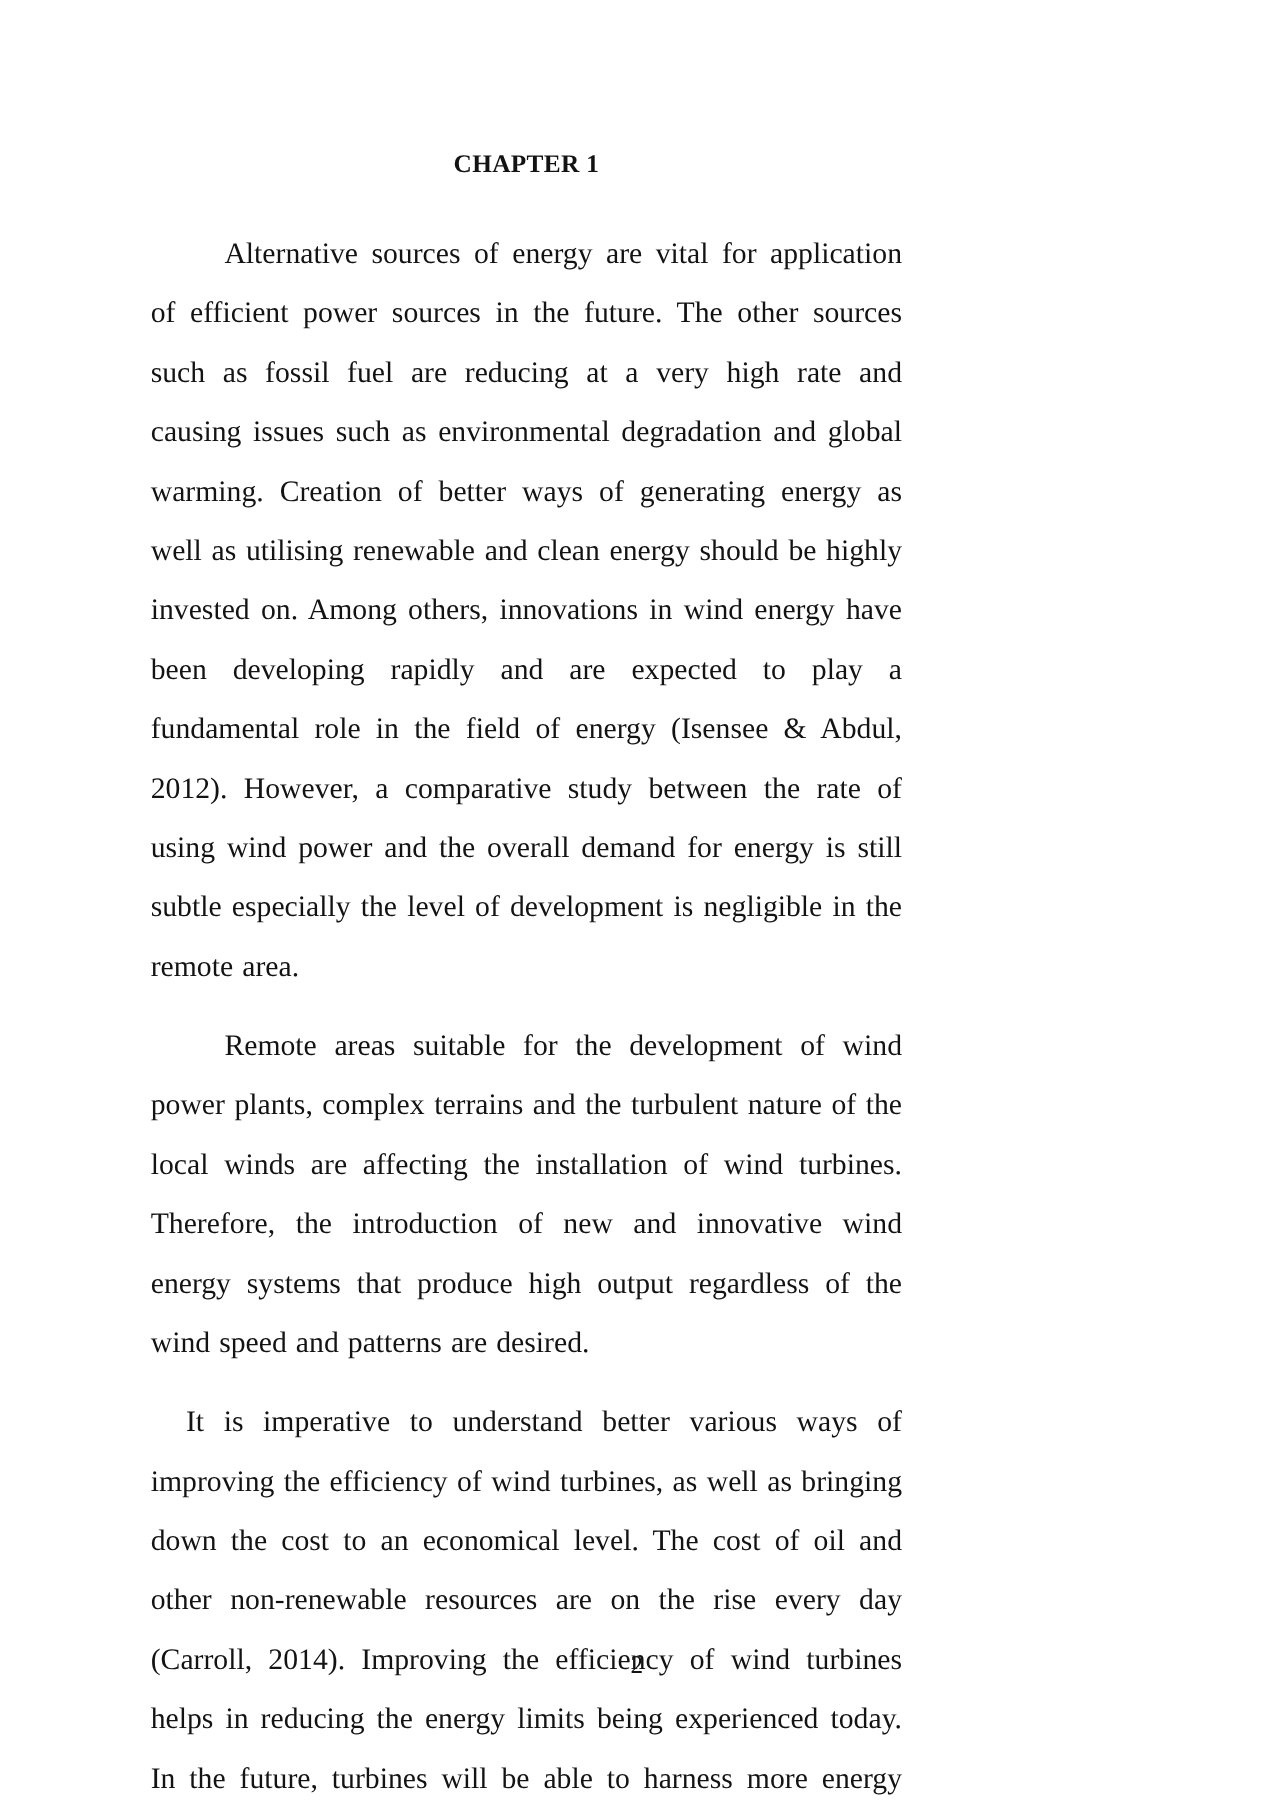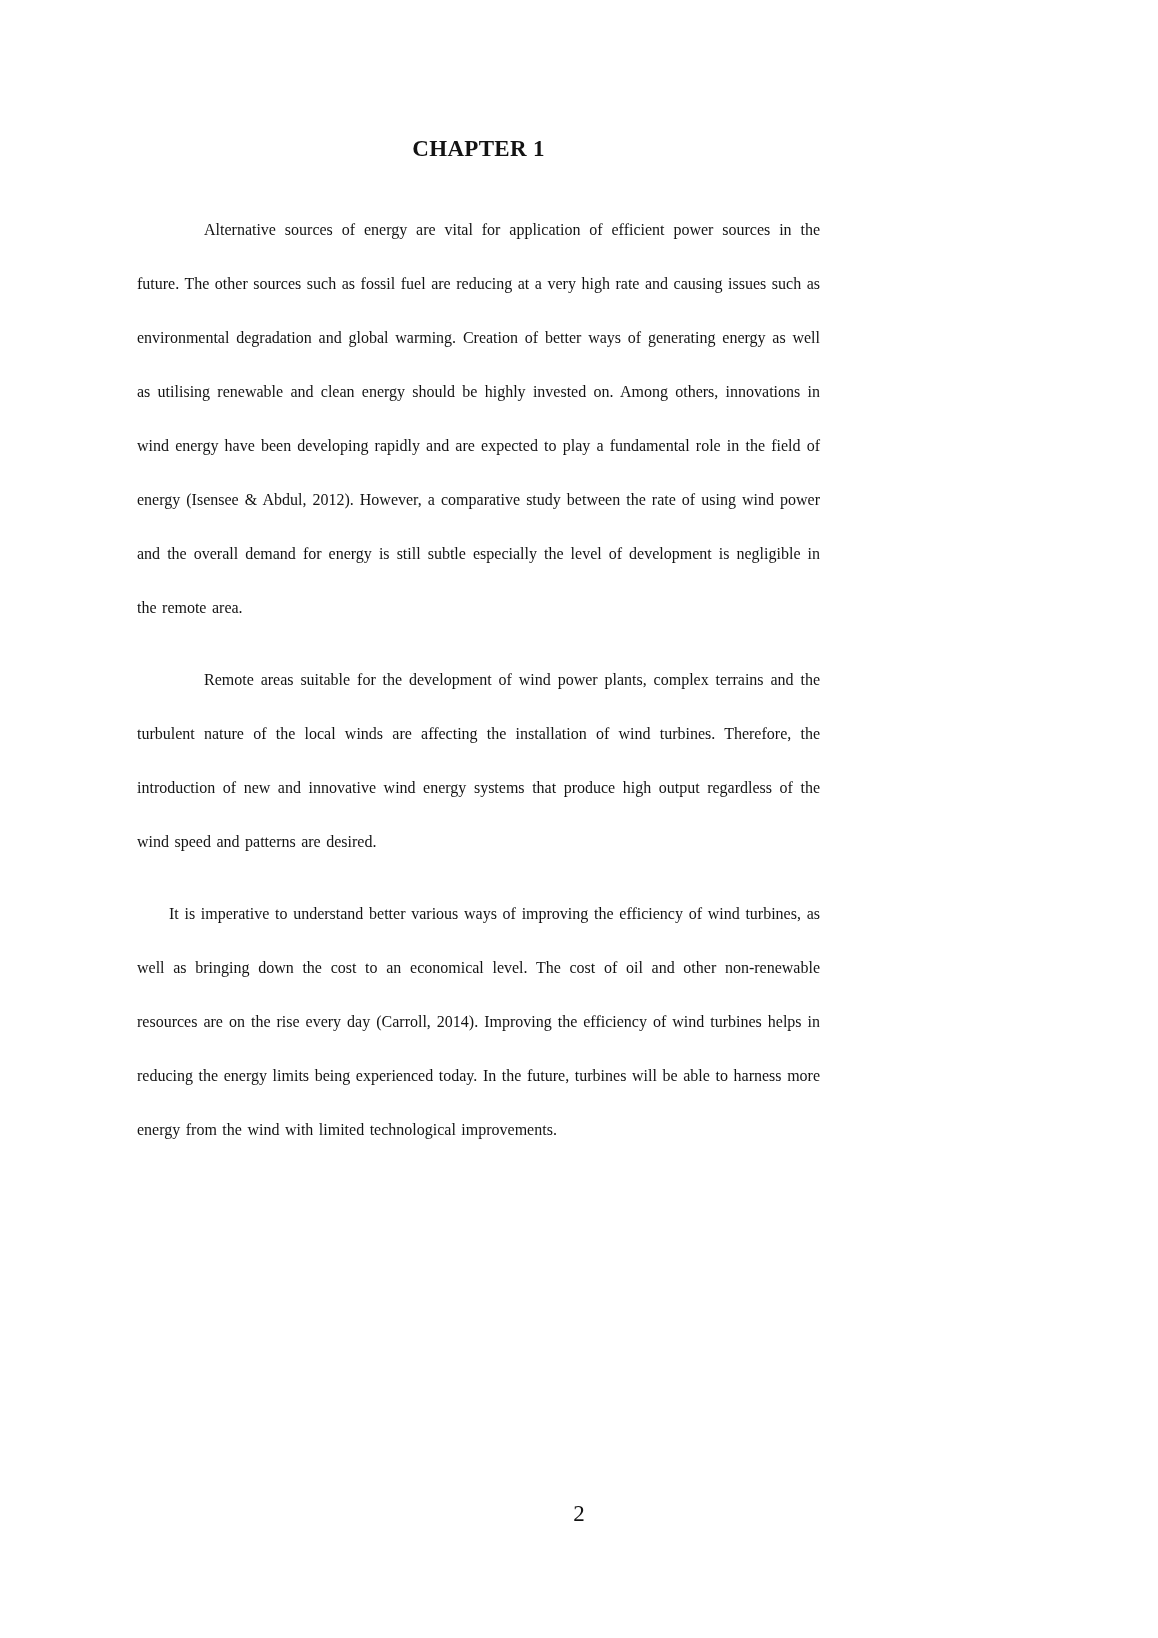--- a/index.html
+++ b/index.html
@@ -25,21 +25,21 @@
     text-align: center;
     letter-spacing: 0.3px;
   }
   .chapter-heading {
     margin: 0 0 42px 0;
   }
   .section-heading {
     margin: 0 0 40px 0;
   }
   .body-text p.para {
-    font-size: 16px;
+    font-size: 27px;
     line-height: 54px;
     margin: 0 0 18px 0;
     text-align: justify;
     text-align-last: left;
     word-spacing: 1.5px;
   }
   .body-text p.indent-large { text-indent: 67px; }
   .body-text p.indent-small { text-indent: 32px; }
   .page-footer {
     position: absolute;

